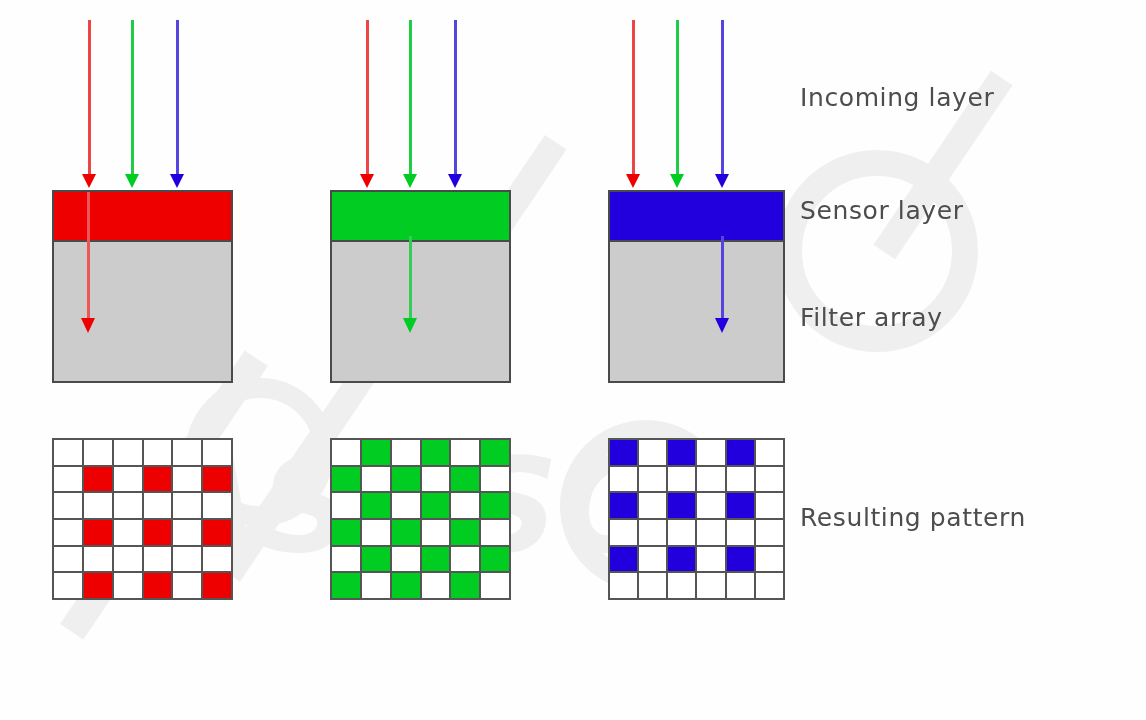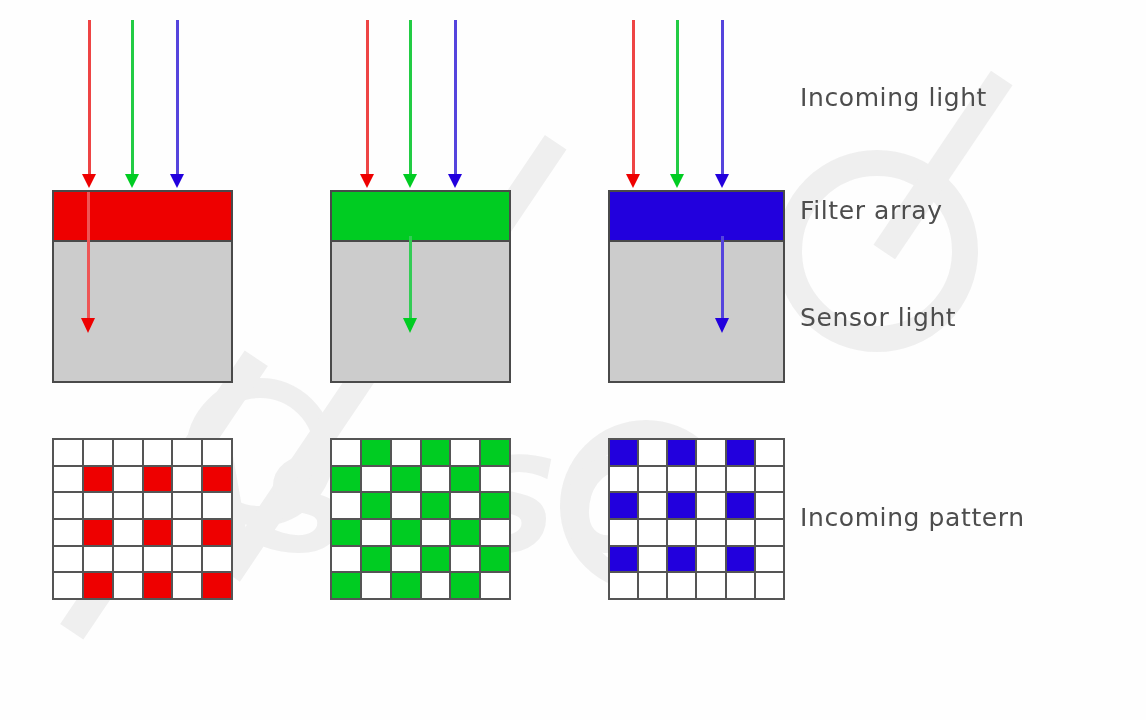--- a/index.html
+++ b/index.html
@@ -284,18 +284,18 @@
         <div class="cell" style="background: rgb(255, 255, 255);"></div>
         <div class="cell" style="background: rgb(255, 255, 255);"></div>
         <div class="cell" style="background: rgb(255, 255, 255);"></div>
         <div class="cell" style="background: rgb(255, 255, 255);"></div>
         <div class="cell" style="background: rgb(255, 255, 255);"></div>
         <div class="cell" style="background: rgb(255, 255, 255);"></div>
         <div class="cell" style="background: rgb(255, 255, 255);"></div>
       </div>
   </div>
 
-  <div class="label" style="left:800px;top:83px;">Incoming light</div>
-  <div class="label" style="left:800px;top:196px;">Filter array</div>
-  <div class="label" style="left:800px;top:303px;">Sensor light</div>
-  <div class="label" style="left:800px;top:503px;">Incoming pattern</div>
+  <div class="label" style="left:800px;top:83px;">Incoming layer</div>
+  <div class="label" style="left:800px;top:196px;">Sensor layer</div>
+  <div class="label" style="left:800px;top:303px;">Filter array</div>
+  <div class="label" style="left:800px;top:503px;">Resulting pattern</div>
 
 </div>
 
 </body></html>

